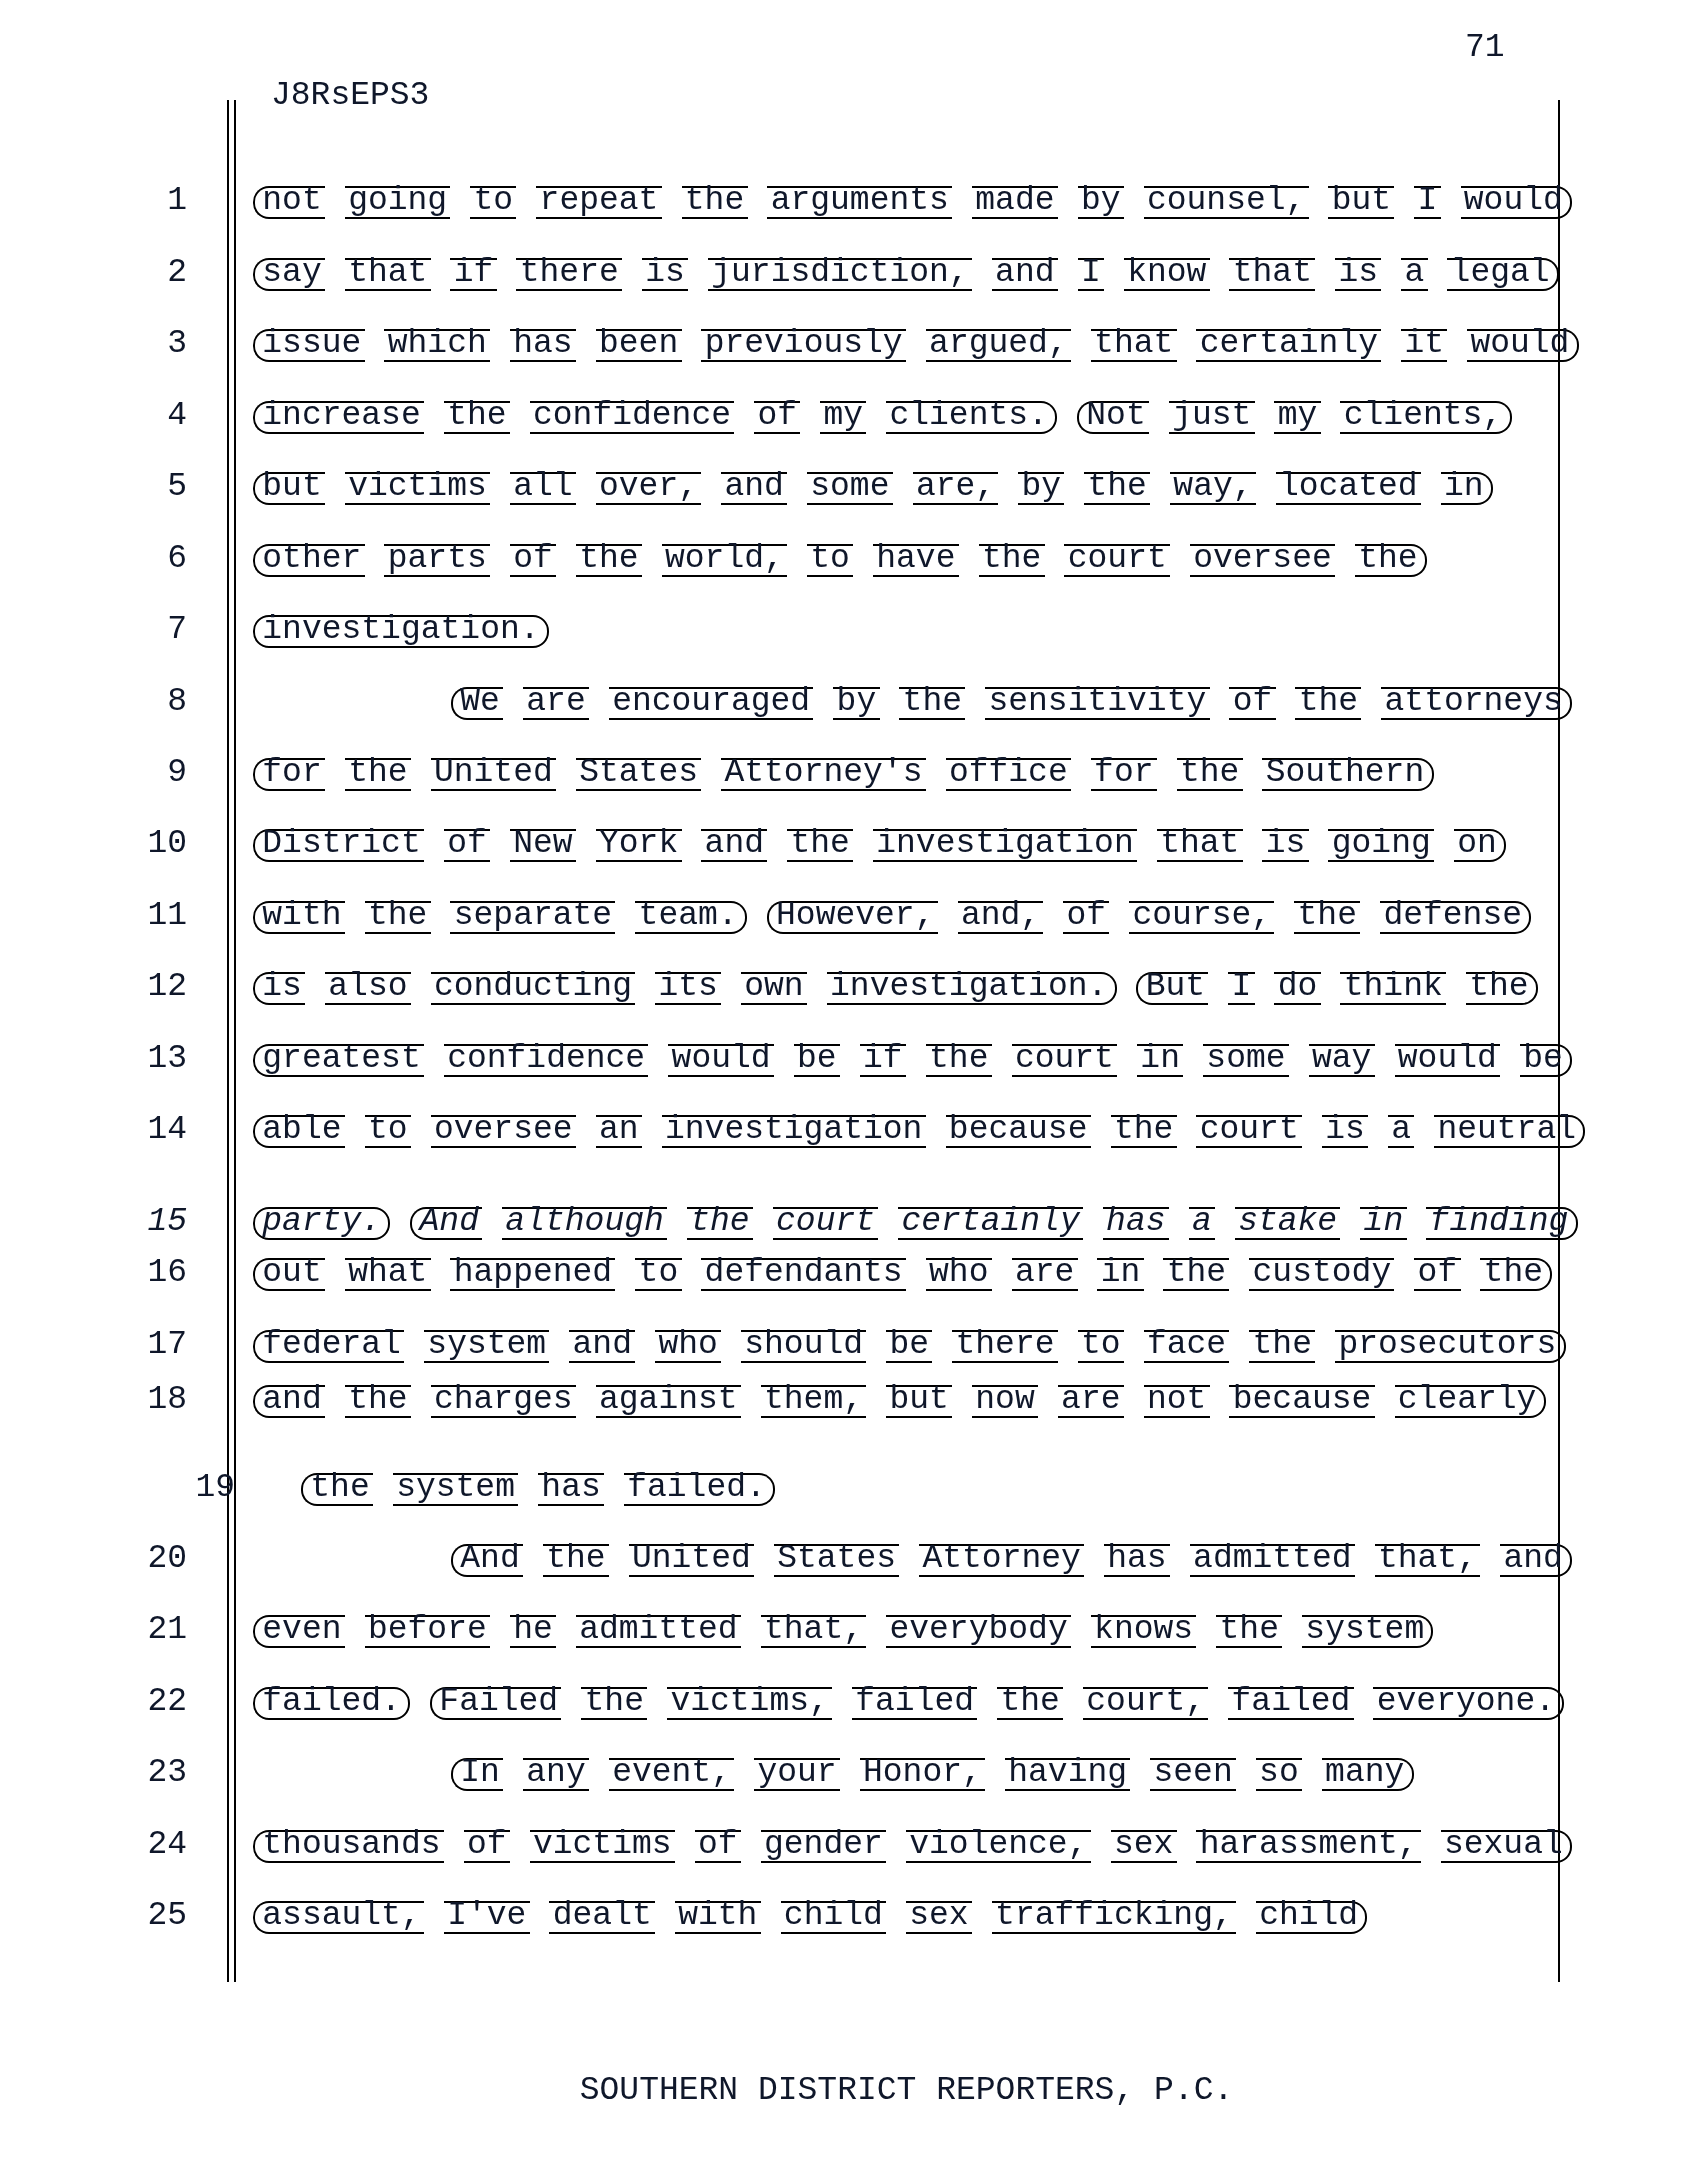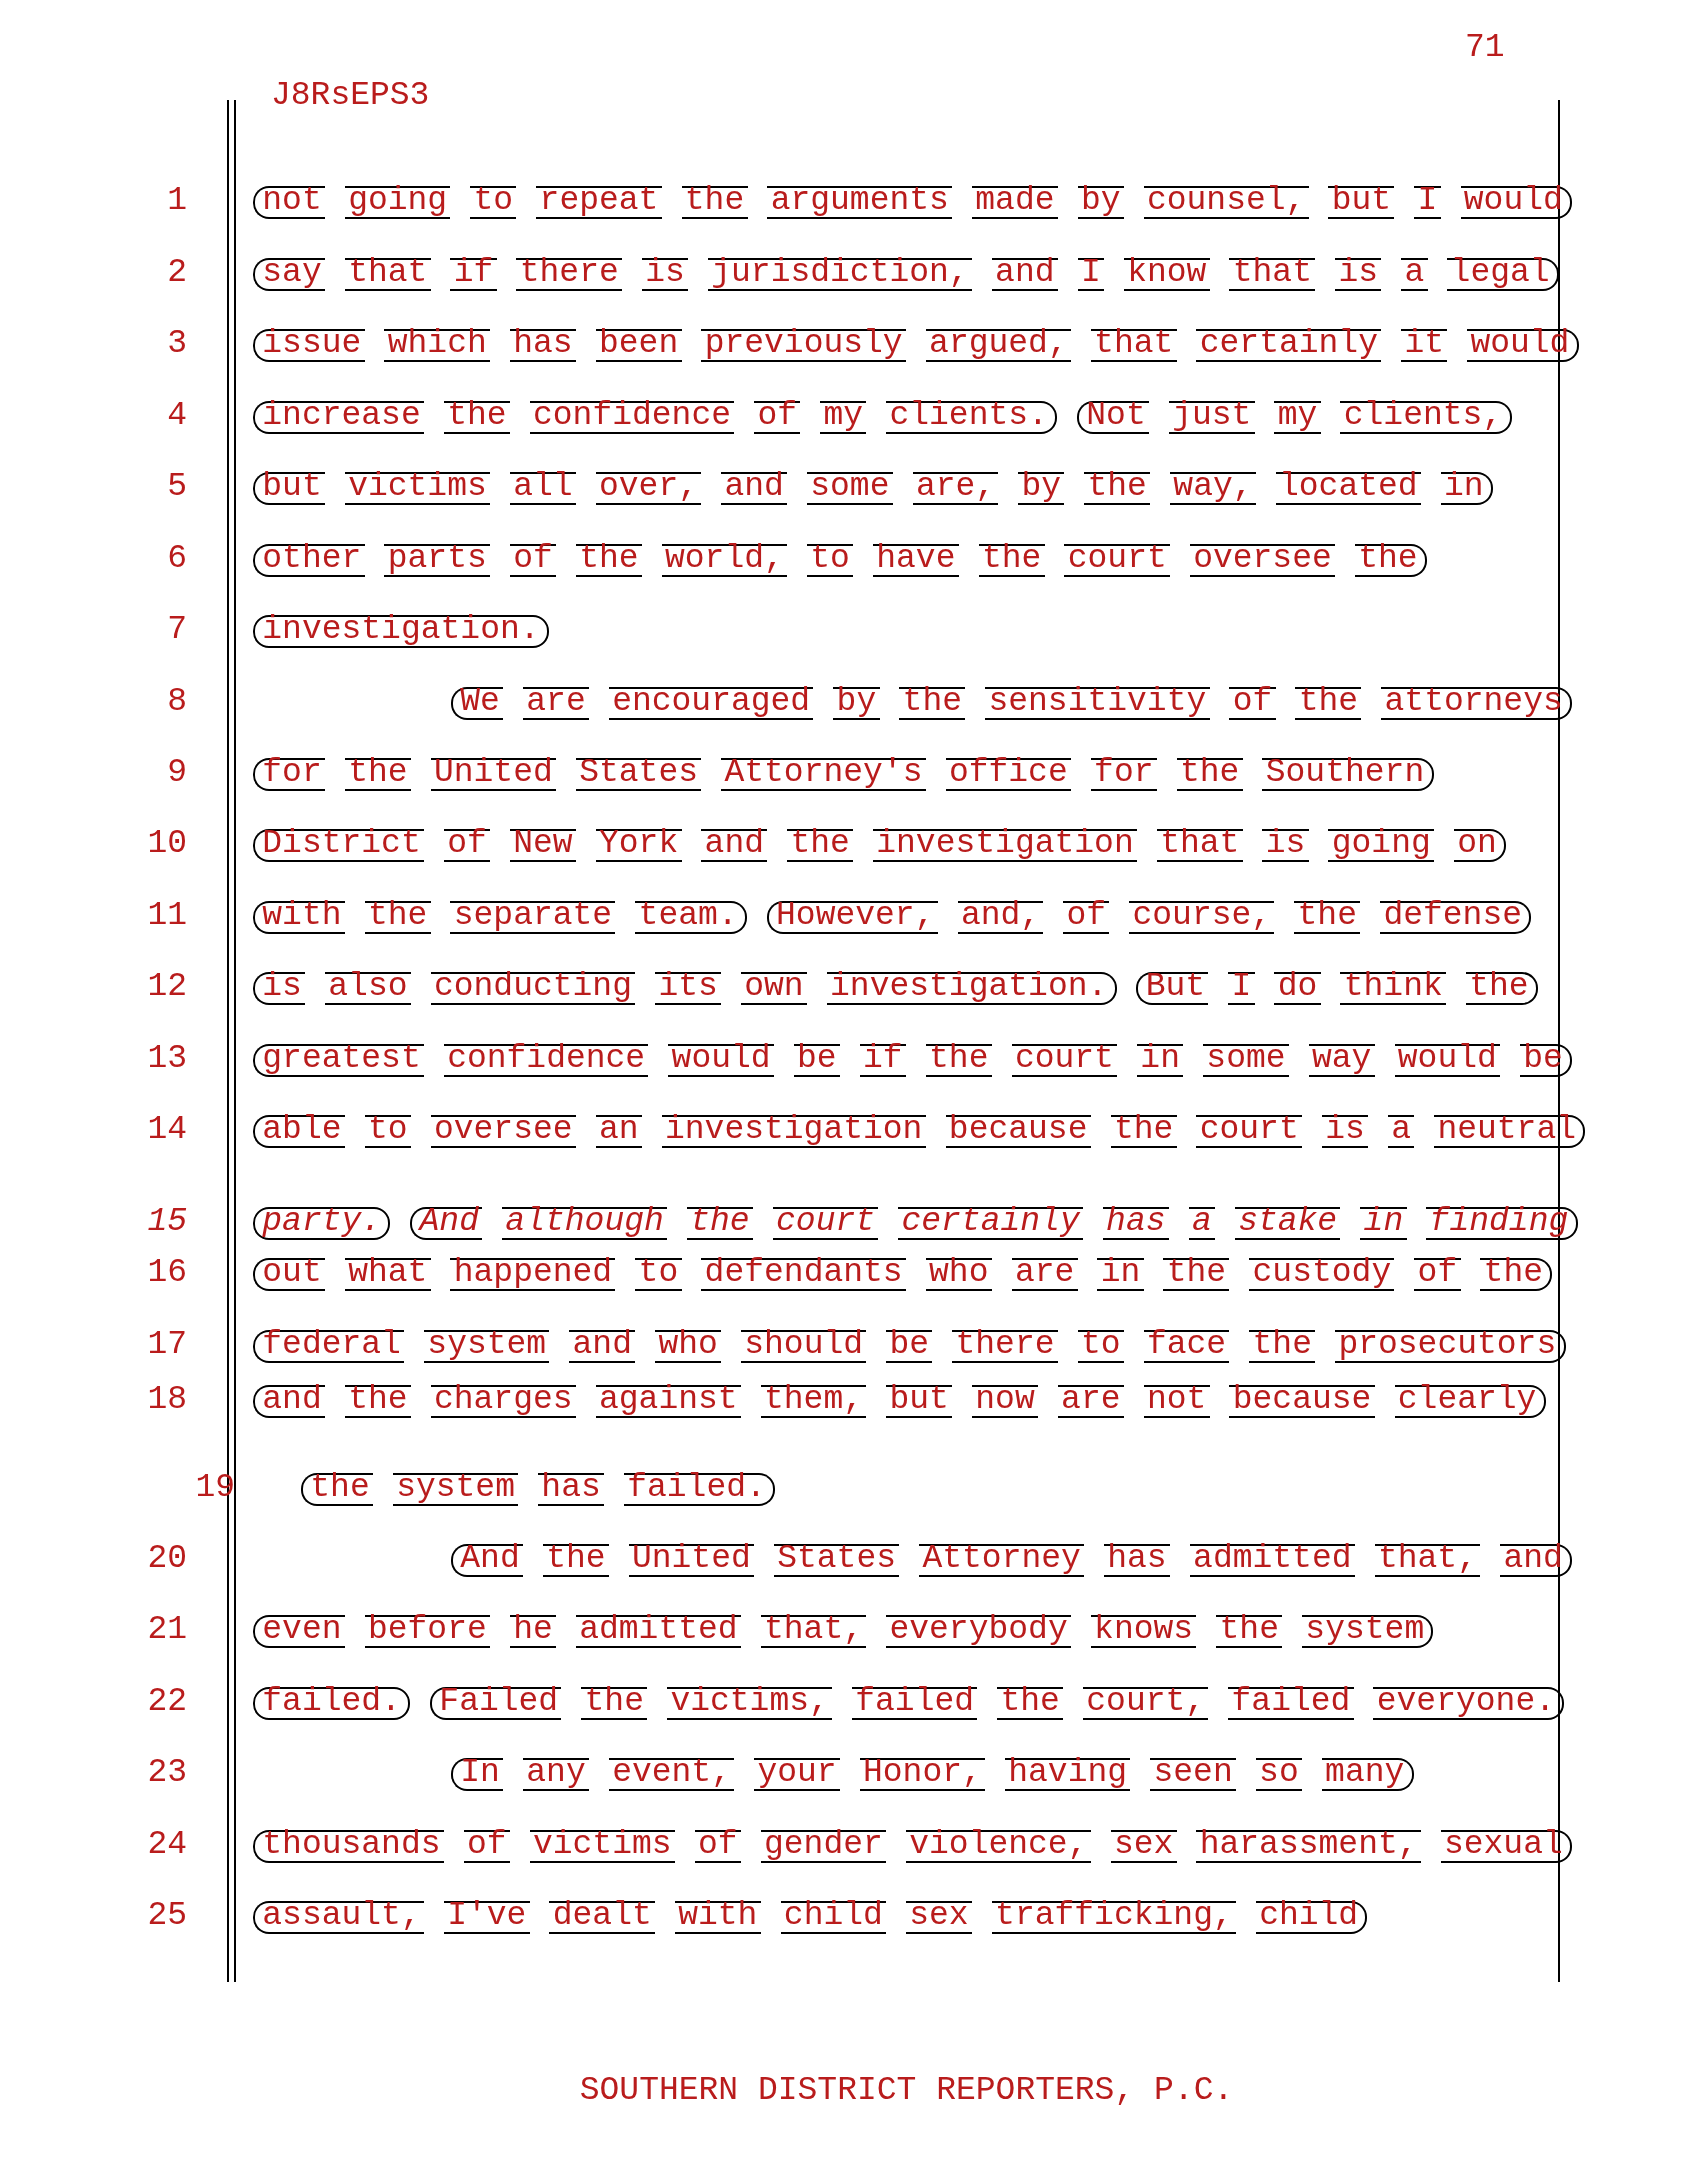--- a/index.html
+++ b/index.html
@@ -5,21 +5,21 @@
   html, body {
     margin: 0;
     padding: 0;
     background: #e8e8e8;
   }
   .page {
     position: relative;
     width: 1687px;
     height: 2183px;
     background: #ffffff;
-    color: #b91c1c;
+    color: #0f172a;
     font-family: "Liberation Mono", "DejaVu Sans Mono", monospace;
     font-size: 33px;
     overflow: hidden;
   }
   .page-number {
     position: absolute;
     left: 1465px;
     top: 29px;
     line-height: 37px;
   }

